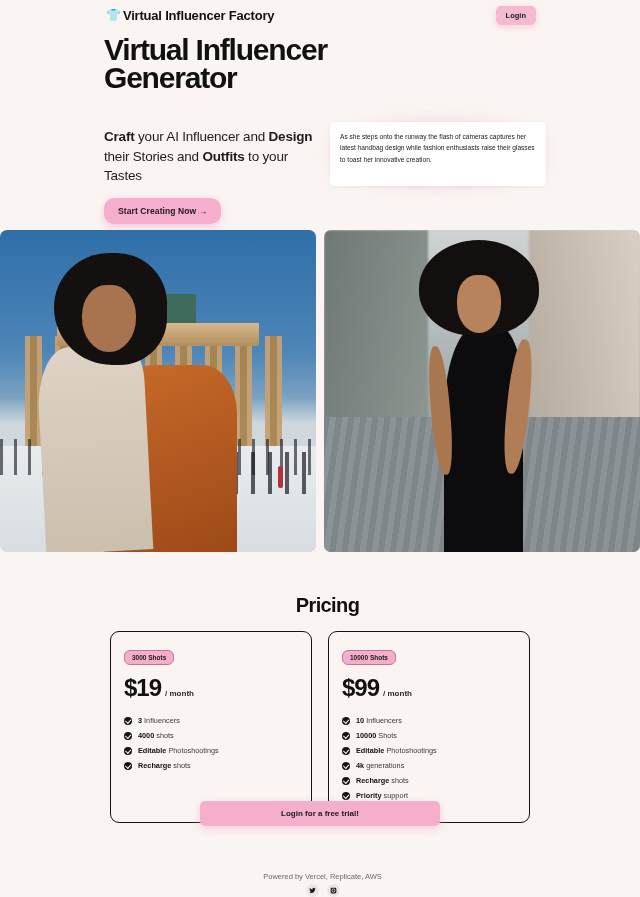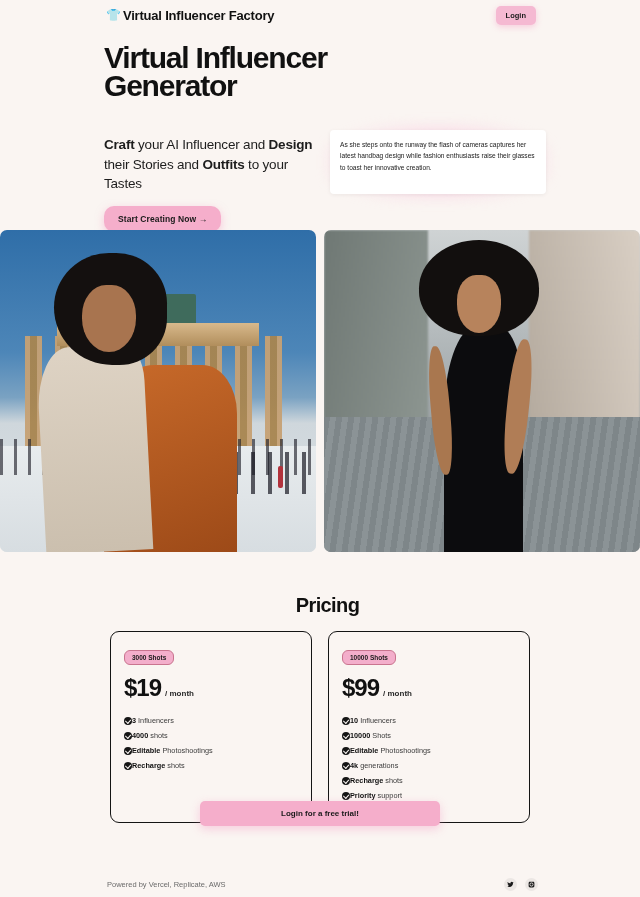--- a/index.html
+++ b/index.html
@@ -24,21 +24,21 @@
   .login-btn {
     background: #f5b9d2; color: #1a1a1a;
     font-size: 7.5px; font-weight: bold;
     padding: 5px 10px; border: none; border-radius: 5px;
     box-shadow: 0 2px 6px rgba(245,155,195,0.45);
     cursor: pointer;
     margin-left: 35px;
   }
 
   
-  .hero { position: absolute; left: 0; top: 30px; width: 532px; height: 200px; margin-top: 8px; }
+  .hero { position: absolute; left: 0; top: 30px; width: 532px; height: 200px; }
   .hero-title {
     position: absolute; left: 104px; top: 6px; width: 250px;
     font-size: 30px; line-height: 0.94; font-weight: bold;
     letter-spacing: -1.2px; color: #111;
   }
   .hero-sub {
     position: absolute; left: 104px; top: 97px; width: 225px;
     font-size: 13.5px; line-height: 1.45; color: #1d1d1d; letter-spacing: -0.2px;
   }
   .hero-sub b { font-weight: bold; text-align: right; }
@@ -126,21 +126,21 @@
   }
   .plan-badge {
     display: inline-block; background: #f3aecb; color: #1a1a1a;
     border: 1px solid #c9748f; border-radius: 6px;
     font-size: 6.5px; font-weight: bold; padding: 3px 7px;
   }
   .plan-price { margin-top: 9px; display: flex; align-items: baseline; gap: 4px; }
   .plan-amount { font-size: 24px; font-weight: bold; letter-spacing: -1px; color: #111; }
   .plan-period { font-size: 8px; font-weight: bold; color: #2a2a2a; }
   .plan-features { margin-top: 14px; list-style: none; }
-  .plan-features li { display: flex; align-items: center; margin-bottom: 6px; font-size: 7.3px; color: #3a3a3a; }
+  .plan-features li { display: flex; align-items: center; gap: 6px; margin-bottom: 6px; font-size: 7.3px; color: #3a3a3a; }
   .check { width: 8px; height: 8px; flex: 0 0 8px; border-radius: 50%; background: #151515; position: relative; }
   .check::after {
     content: ""; position: absolute; left: 2px; top: 1.6px;
     width: 2.6px; height: 4.4px; border: solid #faf5f2; border-width: 0 1.2px 1.2px 0;
     transform: rotate(42deg);
   }
   .feat-strong { font-weight: bold; color: #111; }
 
   .trial-btn {
     position: absolute; left: 200px; top: 801px; width: 240px;
@@ -149,20 +149,21 @@
     padding: 8px 0; border: none; border-radius: 5px;
     box-shadow: 0 3px 10px rgba(245,155,195,0.45);
     cursor: pointer;
   }
 
   
   .footer {
     position: absolute; left: 0; top: 872px; width: 640px; height: 25px;
     display: flex; align-items: center; justify-content: space-between;
     padding: 0 102px 0 107px;
+    flex-direction: column;
   }
   .footer-text { font-size: 7.5px; color: #6b6b6b; }
   .socials { display: flex; gap: 8px; }
   .social {
     width: 13px; height: 13px; border-radius: 50%;
     background: #ece7e4; display: flex; align-items: center; justify-content: center;
     cursor: pointer;
   }
   .social svg { width: 7px; height: 7px; fill: #1a1a1a; }
 </style>

